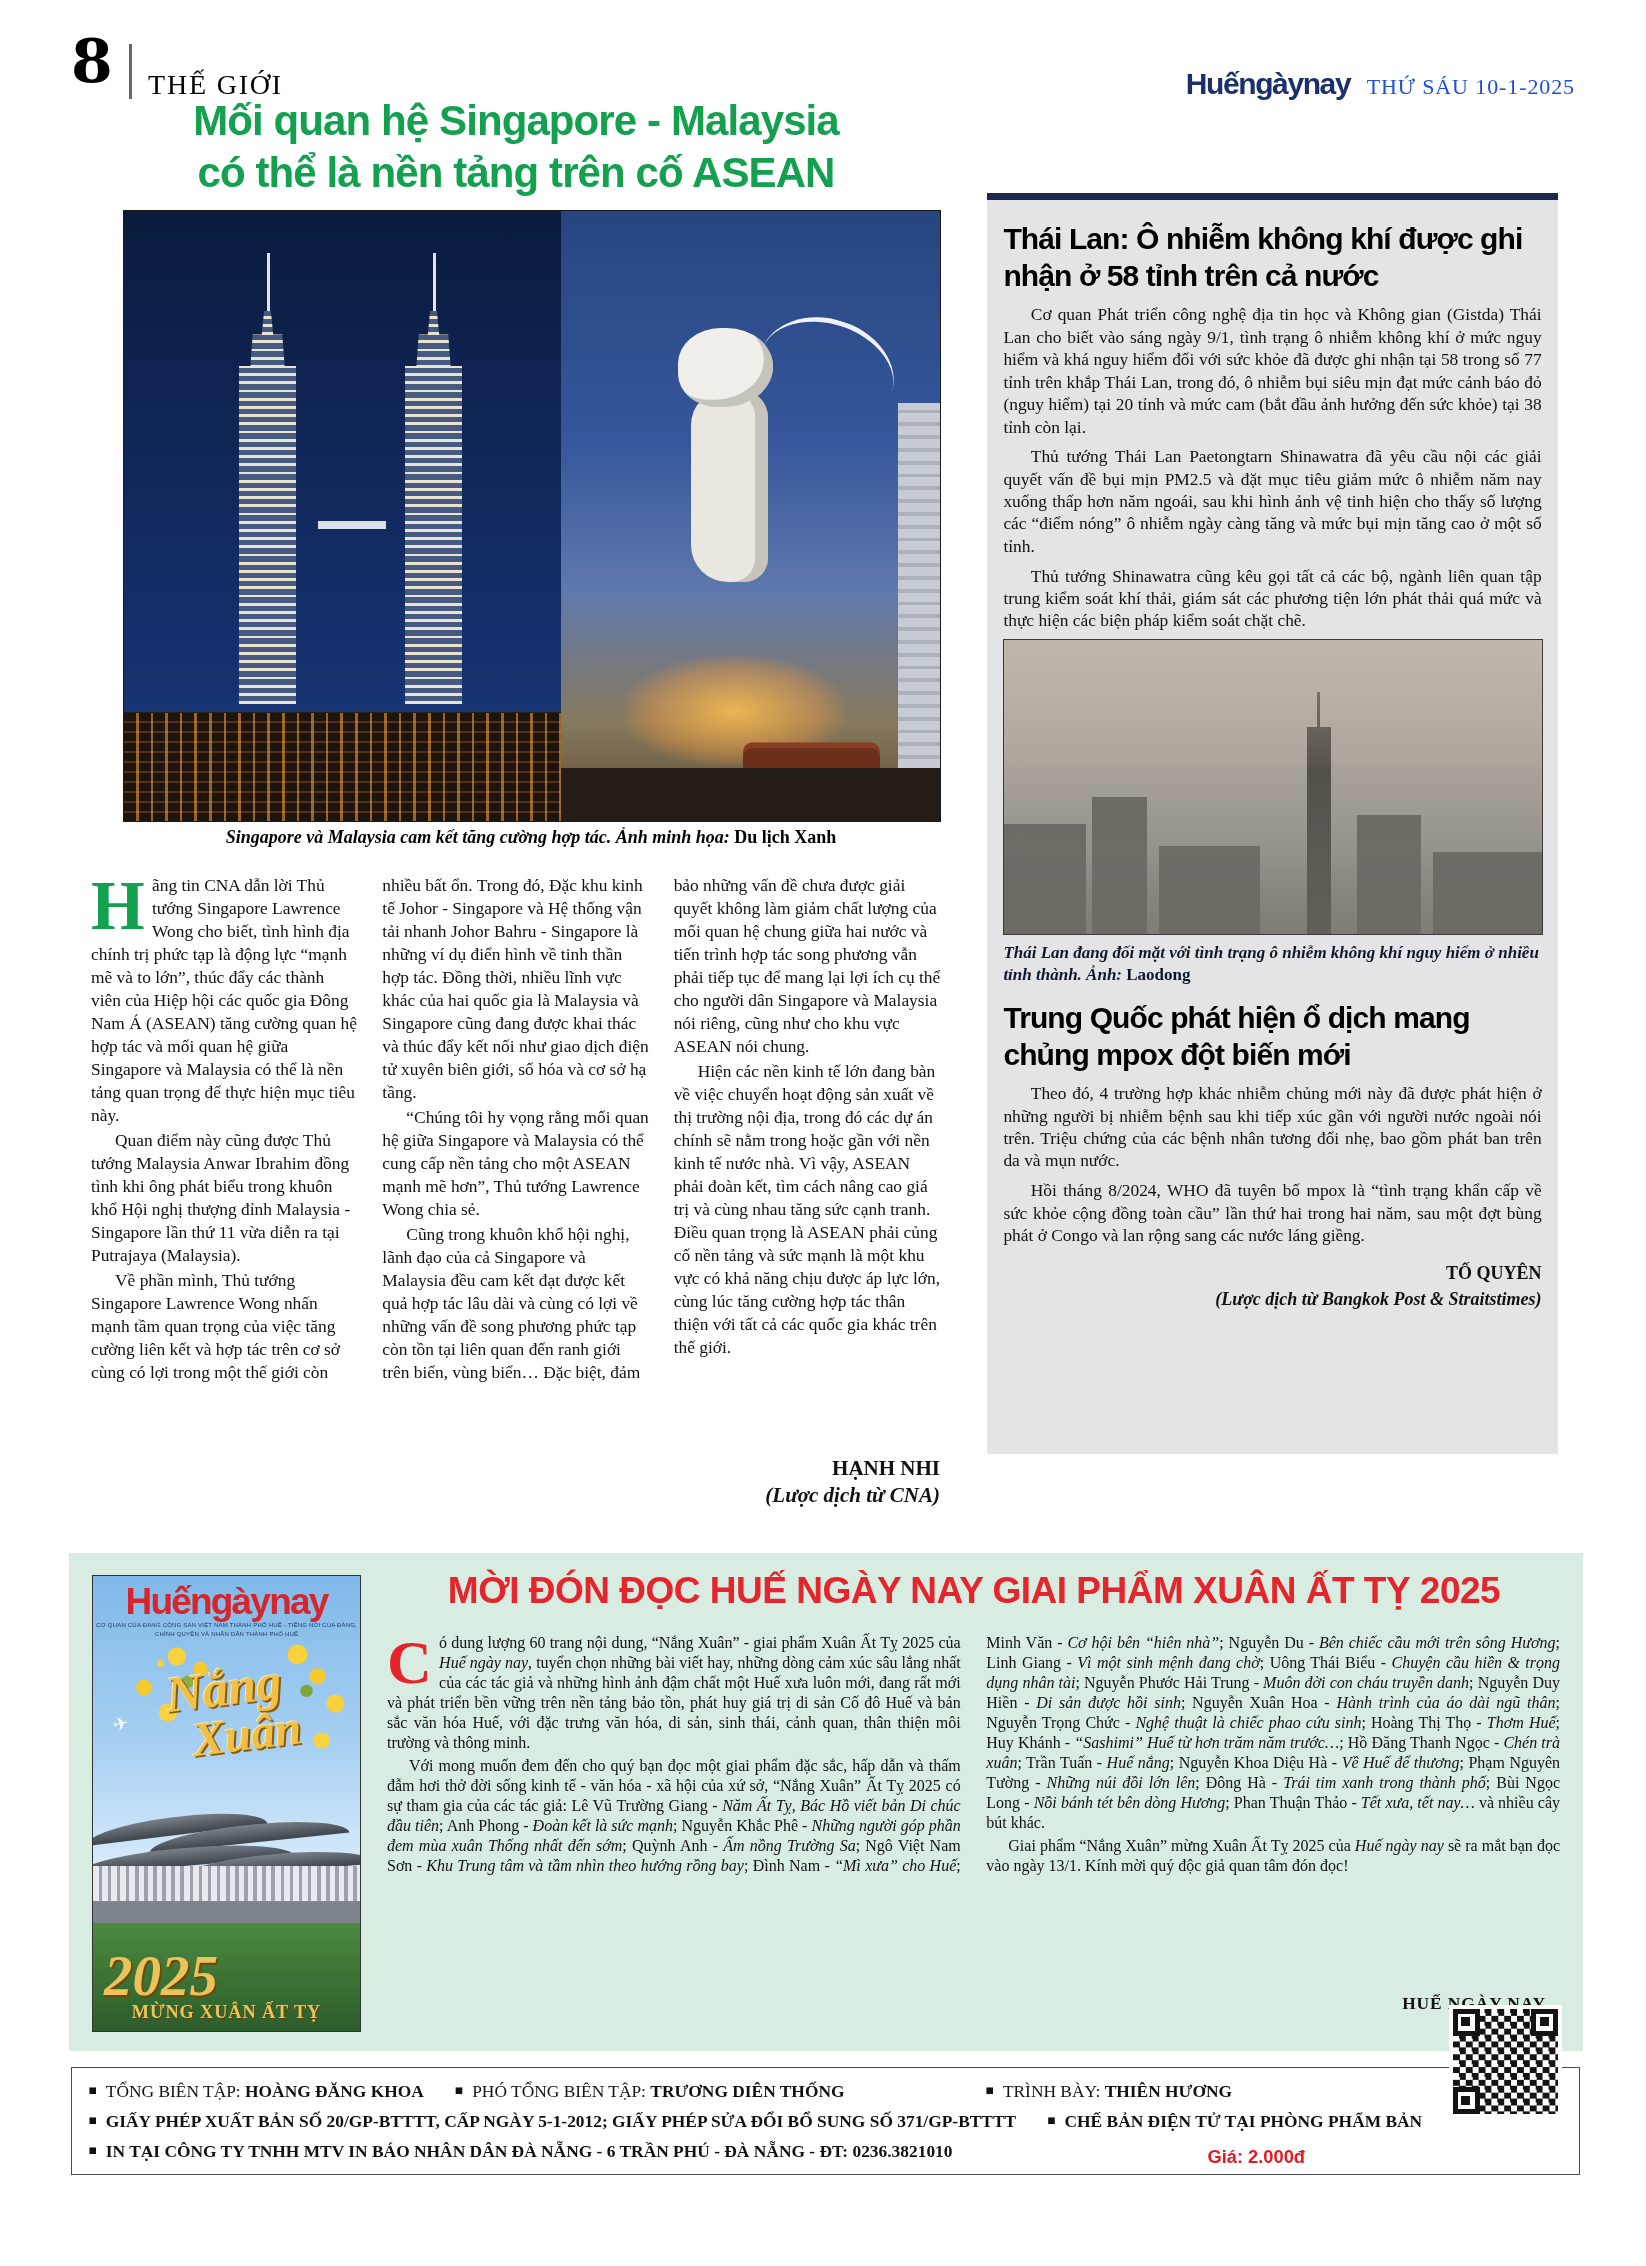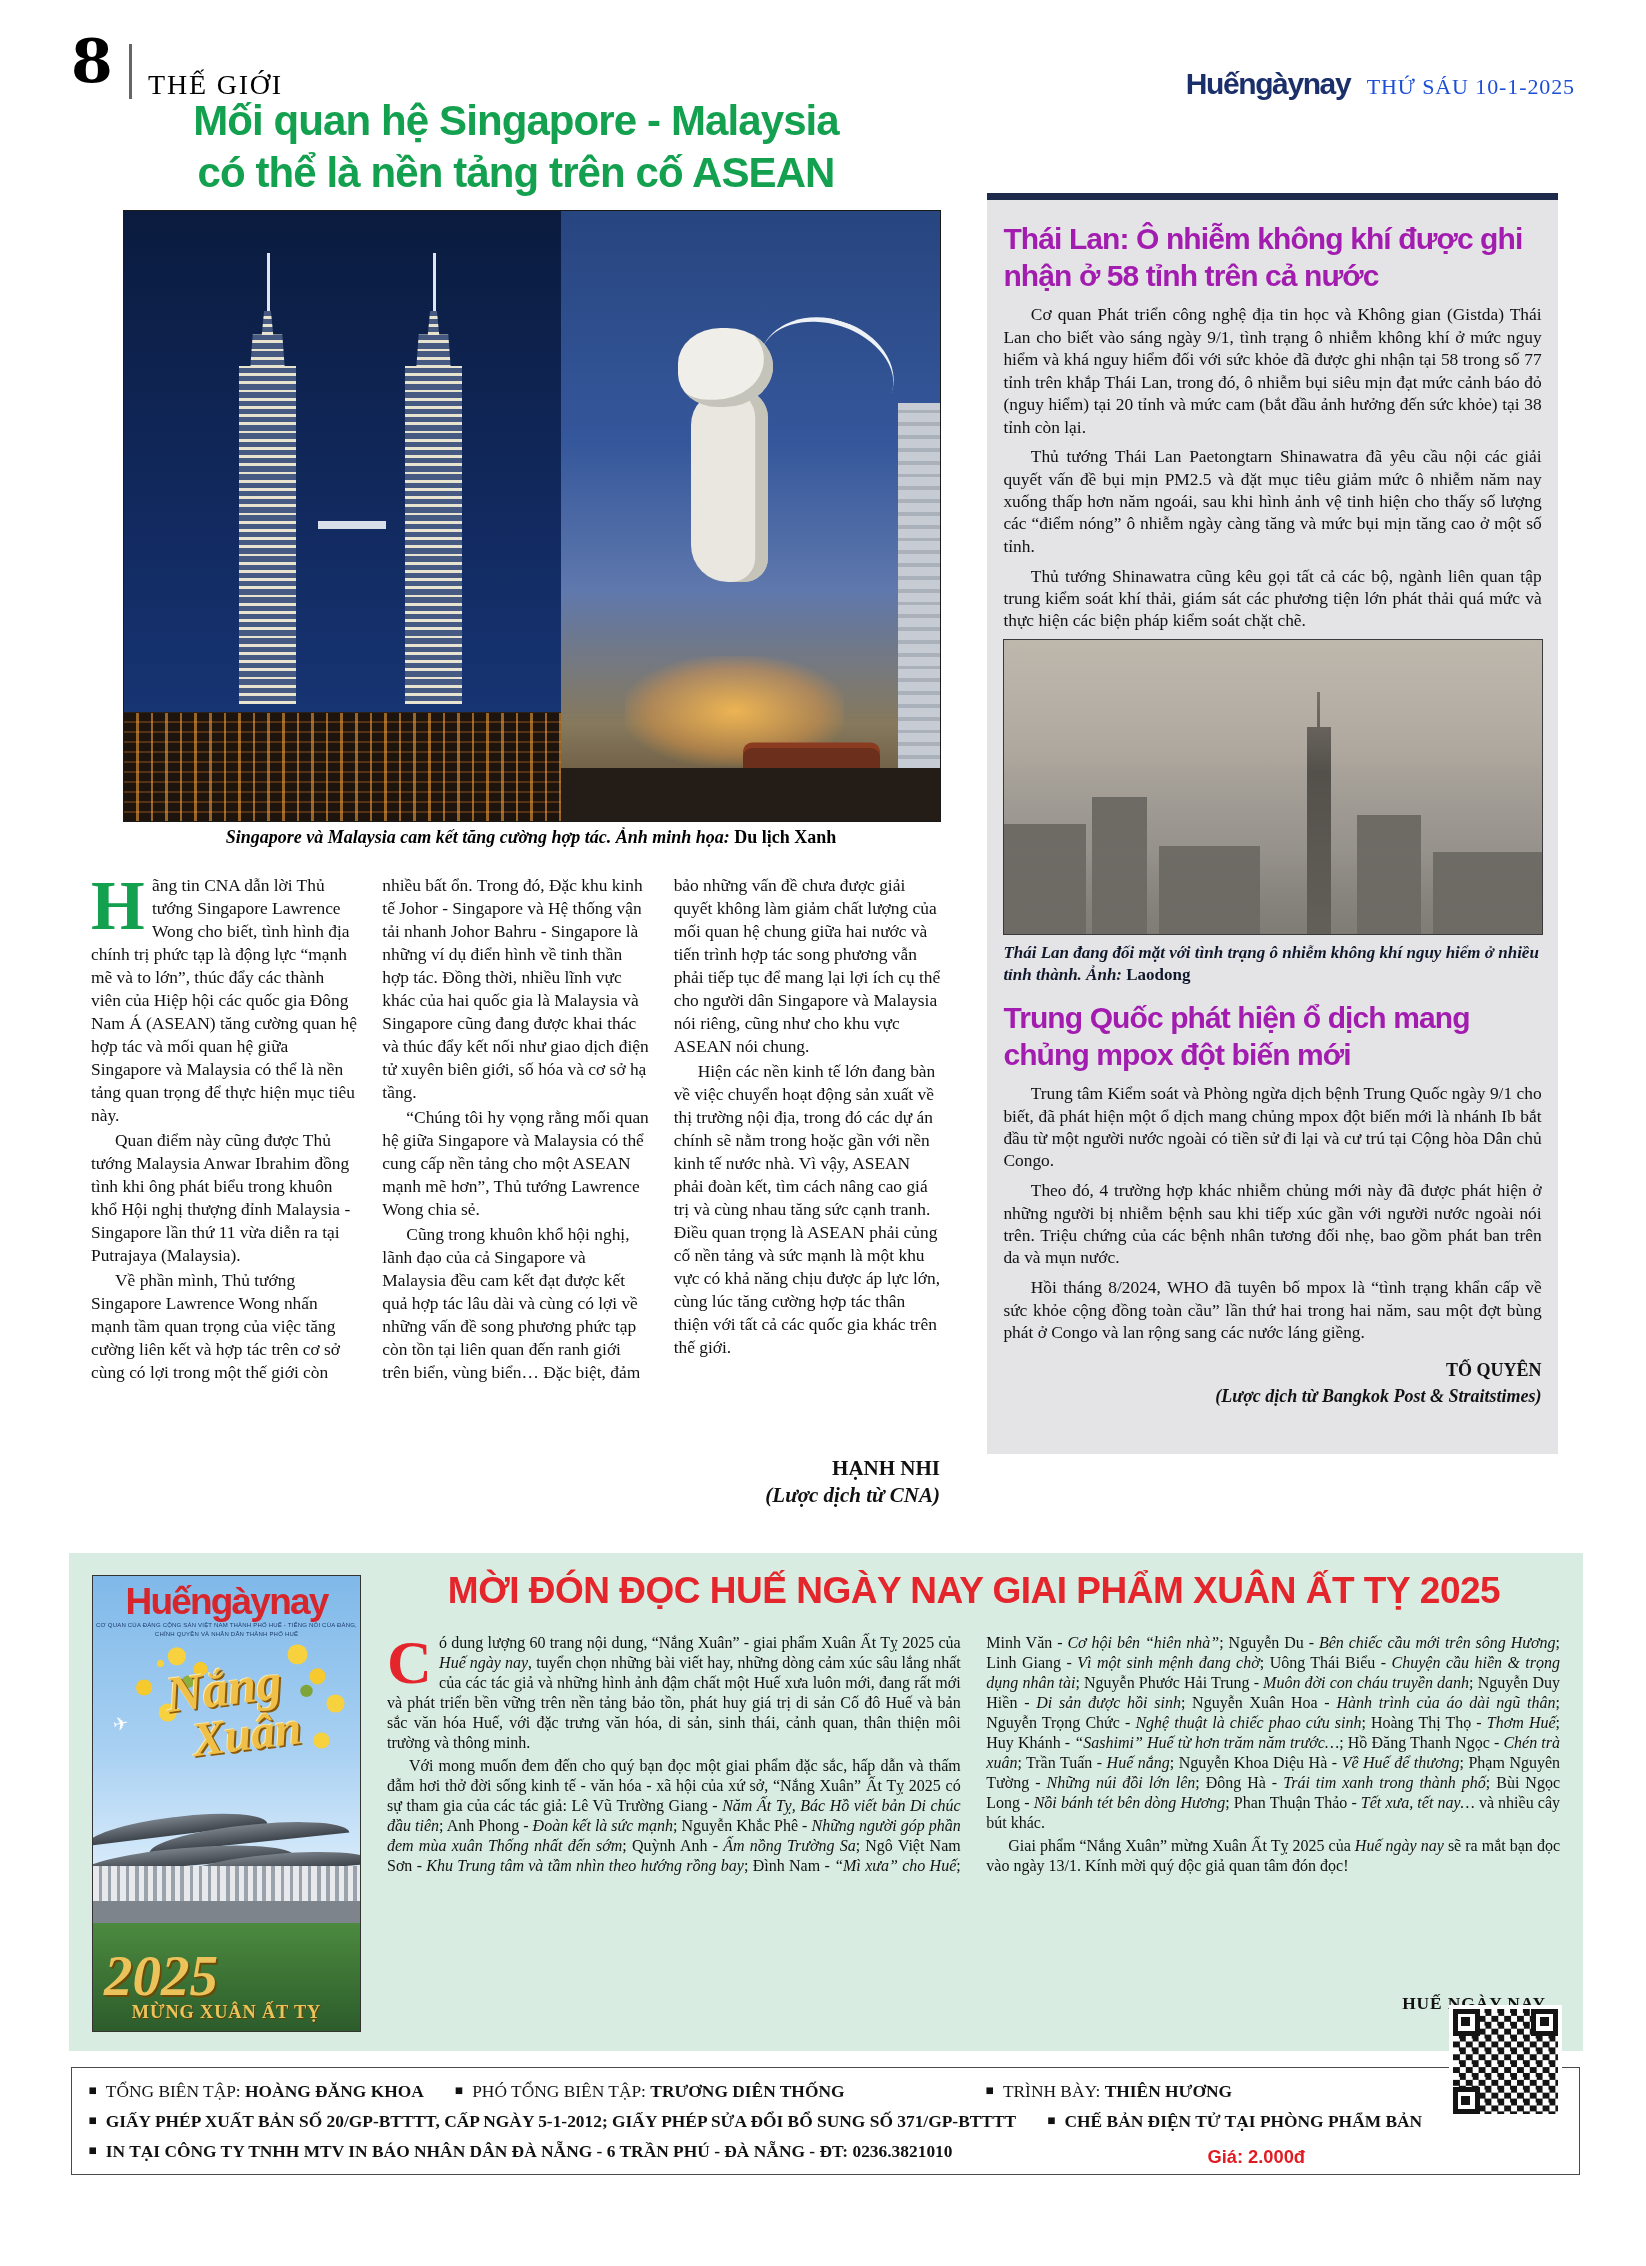--- a/index.html
+++ b/index.html
@@ -54,21 +54,21 @@
   .article-body p.first{text-indent:0;}
   .dropcap{float:left;font:700 69px/57px "Liberation Serif",serif;color:#13a04f;padding:3.7px 7.3px 0 0;}
   .dropcap.red{color:#e4252b;font-size:62px;line-height:51px;}
   .byline{position:absolute;left:585px;top:1455px;width:355px;text-align:right;font-size:21px;line-height:27.4px;}
   .byline .author{font-weight:700;}
   .byline .credit{font-weight:700;font-style:italic;}
   
   .rail{position:absolute;left:987px;top:193px;width:571px;}
   .rail-topbar{height:7.3px;background:#1d2a4c;}
   .rail-box{background:#e4e4e6;height:1254px;padding:18.3px 16.4px 0 16.4px;box-sizing:border-box;overflow:hidden;}
-  .rail h2{margin:1.8px 0 9.1px 0;font:700 30px/37px "Liberation Sans",sans-serif;letter-spacing:-0.9px;color:#a21caf;}
+  .rail h2{margin:1.8px 0 9.1px 0;font:700 30px/37px "Liberation Sans",sans-serif;letter-spacing:-0.9px;color:#000000;}
   .rail p{margin:0 0 7.3px 0;text-indent:27.4px;font-size:17.4px;line-height:22.4px;text-align:justify;}
   .photo-thai{position:relative;width:538px;height:294px;margin:7.3px 0 7.3px 0;border:0.9px solid #3a3a3a;
         background:linear-gradient(180deg,#b9b2a8 0%,#aba59c 40%,#94908a 72%,#6e6b66 100%);overflow:hidden;}
   .th-b{position:absolute;bottom:0;background:rgba(62,60,56,.55);}
   .th-tower{position:absolute;bottom:0;left:303px;width:24px;height:207px;background:rgba(48,46,42,.7);}
   .th-tower:before{content:"";position:absolute;left:10px;top:-35px;width:2.7px;height:35px;background:rgba(48,46,42,.7);}
   .th-haze{position:absolute;inset:0;background:linear-gradient(180deg,rgba(196,189,178,.45) 0%,transparent 45%,rgba(160,154,146,.35) 100%);}
   .caption-rail{font-size:17px;line-height:22px;margin:1.8px 0 12.8px 0;color:#0f172a;}
   .rail-byline{text-align:right;font-size:18px;line-height:25.6px;margin-top:14.6px;}
   .rail-byline .author{font-weight:700;}
@@ -196,21 +196,20 @@
         <div class="th-b" style="left:0;width:82px;height:110px;"></div>
         <div class="th-b" style="left:88px;width:55px;height:137px;"></div>
         <div class="th-b" style="left:155px;width:101px;height:88px;"></div>
         <div class="th-b" style="left:353px;width:64px;height:119px;"></div>
         <div class="th-b" style="left:429px;width:110px;height:82px;"></div>
         <div class="th-tower"></div>
         <div class="th-haze"></div>
       </div>
       <div class="caption-rail"><span style="font-style: italic; font-weight: 700;">Thái Lan đang đối mặt với tình trạng ô nhiễm không khí nguy hiểm ở nhiều tỉnh thành. Ảnh: </span><span style="font-weight: 700;">Laodong</span></div>
       <h2>Trung Quốc phát hiện ổ dịch mang chủng mpox đột biến mới</h2>
-      <p>Trung tâm Kiểm soát và Phòng ngừa dịch bệnh Trung Quốc ngày 9/1 cho biết, đã phát hiện một ổ dịch mang chủng mpox đột biến mới là nhánh Ib bắt đầu từ một người nước ngoài có tiền sử đi lại và cư trú tại Cộng hòa Dân chủ Congo.</p>
       <p>Theo đó, 4 trường hợp khác nhiễm chủng mới này đã được phát hiện ở những người bị nhiễm bệnh sau khi tiếp xúc gần với người nước ngoài nói trên. Triệu chứng của các bệnh nhân tương đối nhẹ, bao gồm phát ban trên da và mụn nước.</p>
       <p>Hồi tháng 8/2024, WHO đã tuyên bố mpox là “tình trạng khẩn cấp về sức khỏe cộng đồng toàn cầu” lần thứ hai trong hai năm, sau một đợt bùng phát ở Congo và lan rộng sang các nước láng giềng.</p>
       <div class="rail-byline">
         <div class="author">TỐ QUYÊN</div>
         <div class="credit">(Lược dịch từ Bangkok Post &amp; Straitstimes)</div>
       </div>
     </div>
   </div>
 
   <div class="promo">

